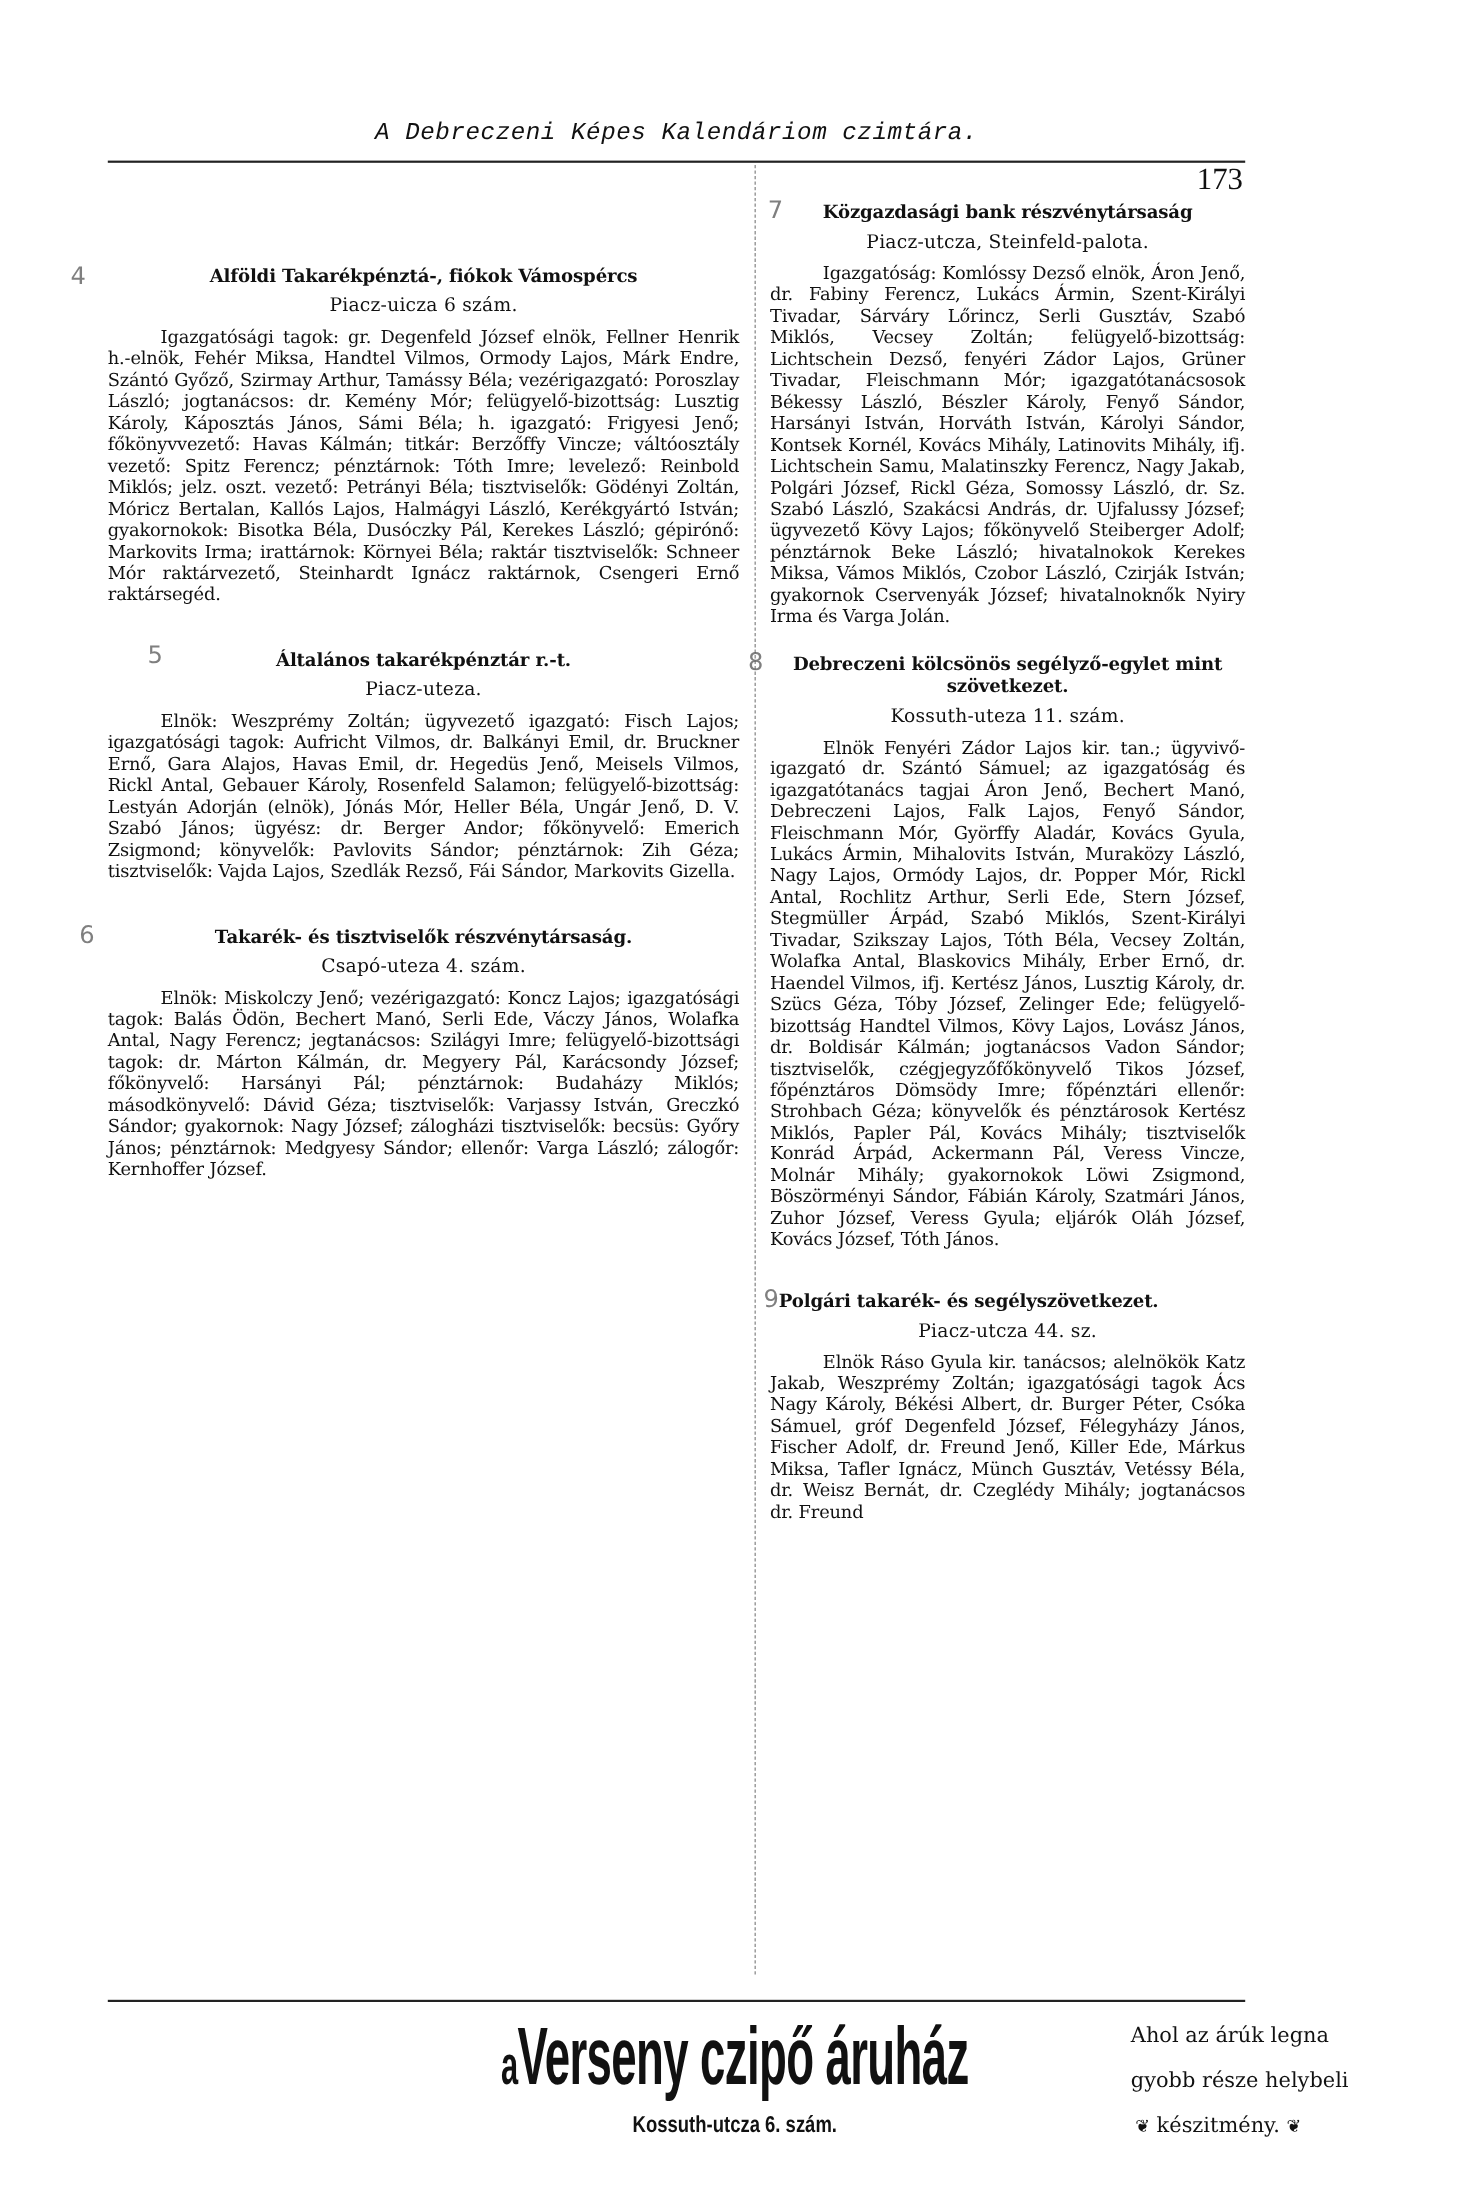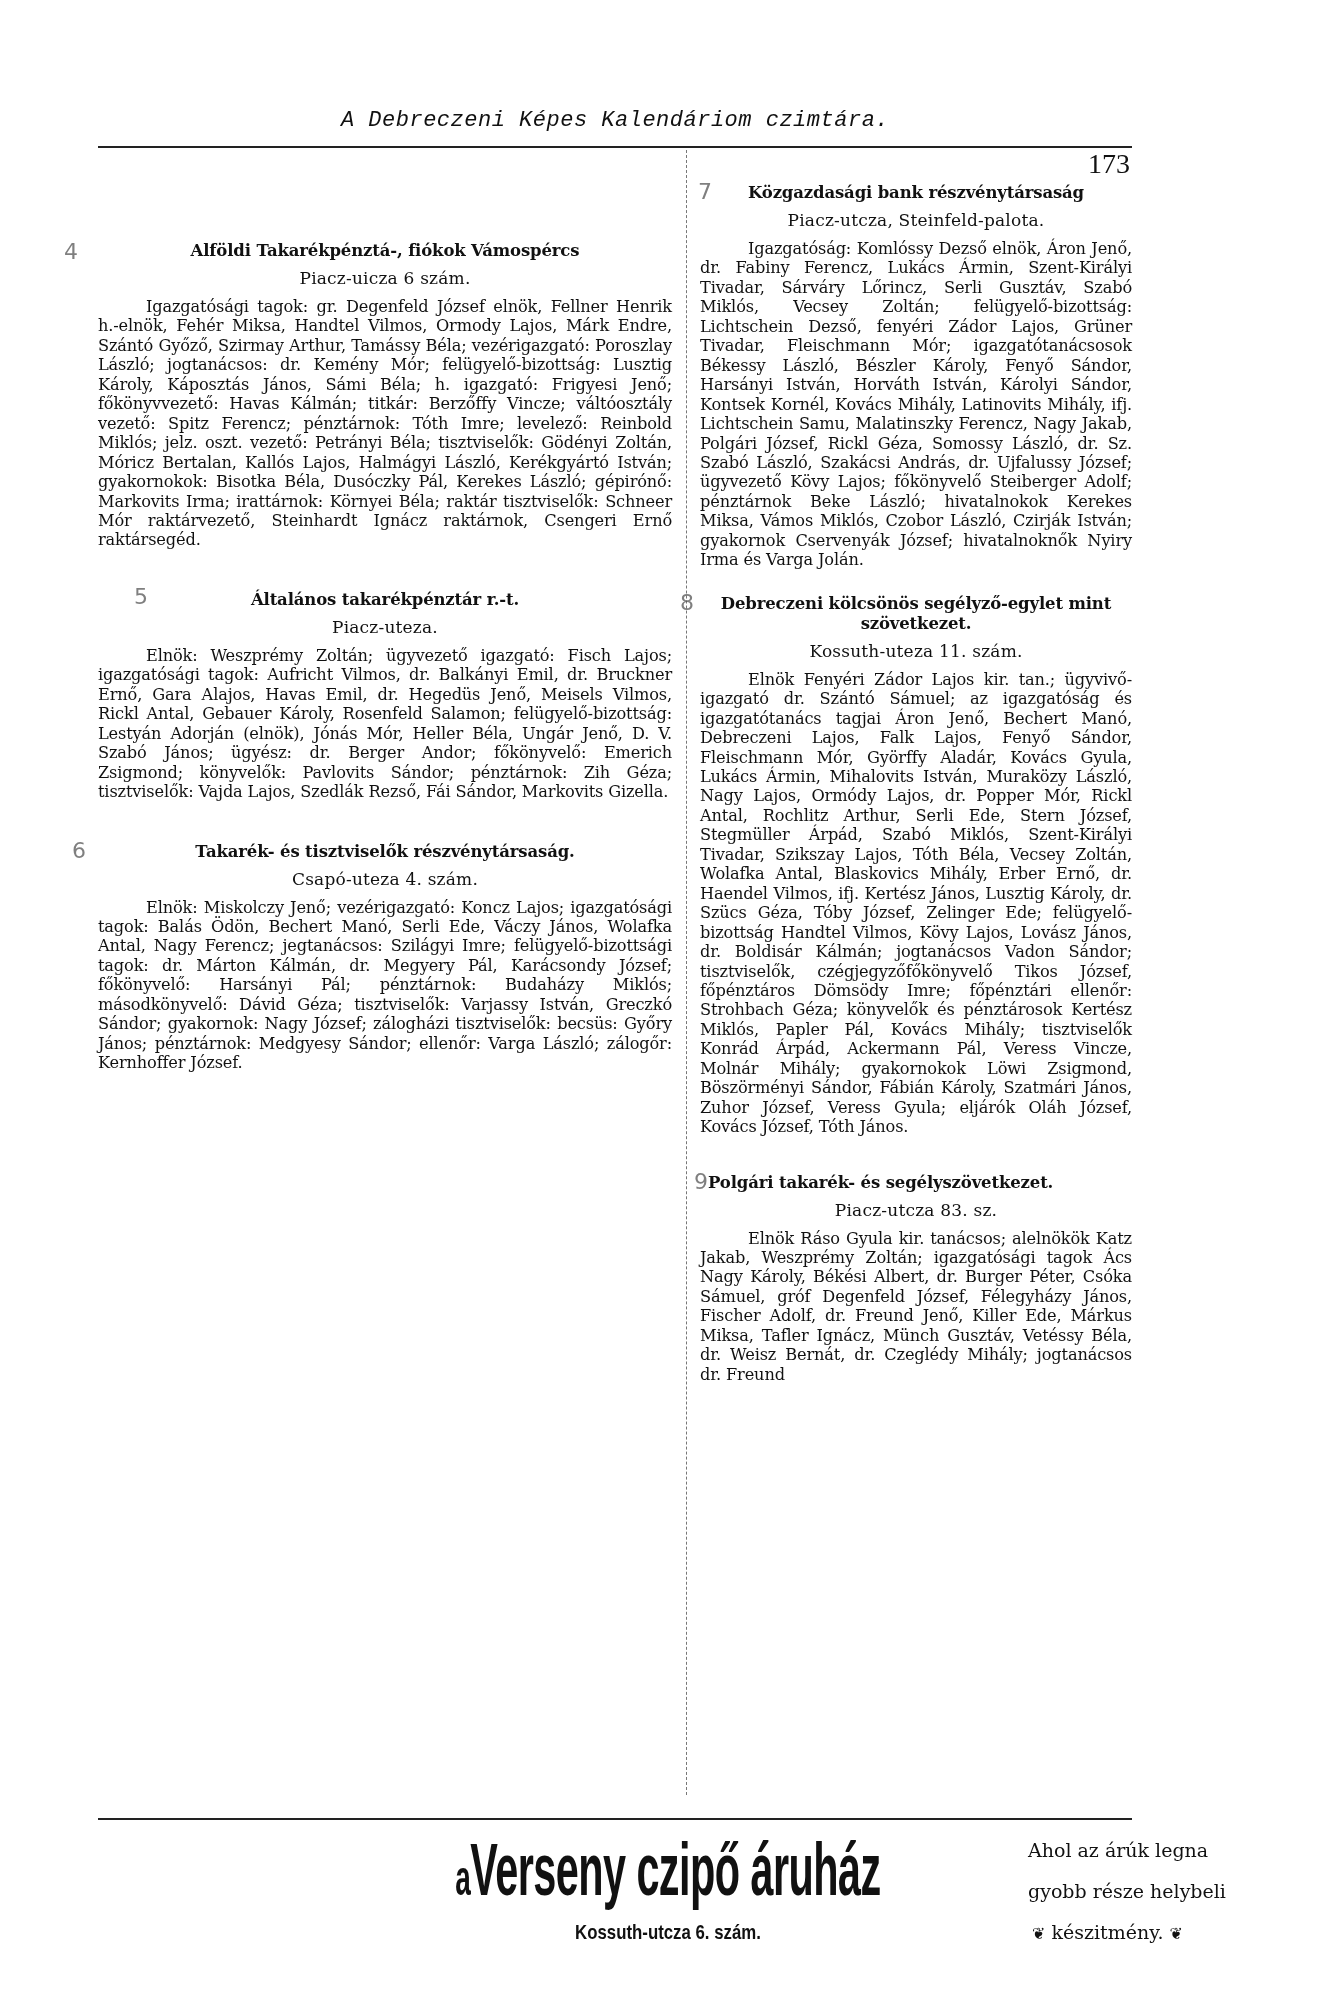--- a/index.html
+++ b/index.html
@@ -83,21 +83,21 @@
     <div>szövetkezet.</div>
   </div>
   <div class="section-sub">Kossuth-uteza 11. szám.</div>
   <p class="body indent">Elnök Fenyéri Zádor Lajos kir. tan.; ügyvivő-igazgató dr. Szántó Sámuel; az igazgatóság és igazgatótanács tagjai Áron Jenő, Bechert Manó, Debreczeni Lajos, Falk Lajos, Fenyő Sándor, Fleischmann Mór, Györffy Aladár, Kovács Gyula, Lukács Ármin, Mihalovits István, Muraközy László, Nagy Lajos, Ormódy Lajos, dr. Popper Mór, Rickl Antal, Rochlitz Arthur, Serli Ede, Stern József, Stegmüller Árpád, Szabó Miklós, Szent-Királyi Tivadar, Szikszay Lajos, Tóth Béla, Vecsey Zoltán, Wolafka Antal, Blaskovics Mihály, Erber Ernő, dr. Haendel Vilmos, ifj. Kertész János, Lusztig Károly, dr. Szücs Géza, Tóby József, Zelinger Ede; felügyelő-bizottság Handtel Vilmos, Kövy Lajos, Lovász János, dr. Boldisár Kálmán; jogtanácsos Vadon Sándor; tisztviselők, czégjegyzőfőkönyvelő Tikos József, főpénztáros Dömsödy Imre; főpénztári ellenőr: Strohbach Géza; könyvelők és pénztárosok Kertész Miklós, Papler Pál, Kovács Mihály; tisztviselők Konrád Árpád, Ackermann Pál, Veress Vincze, Molnár Mihály; gyakornokok Löwi Zsigmond, Böszörményi Sándor, Fábián Károly, Szatmári János, Zuhor József, Veress Gyula; eljárók Oláh József, Kovács József, Tóth János.</p>
 
   <div style="height:36px"></div>
   <div class="section-title" style="text-align:left; padding-left:8px;">
     <span class="hand-mark" style="left:-6px; top:-2px;">9</span>
     <span>Polgári takarék- és segélyszövetkezet.</span>
   </div>
-  <div class="section-sub">Piacz-utcza 83. sz.</div>
+  <div class="section-sub">Piacz-utcza 44. sz.</div>
   <p class="body indent">Elnök Ráso Gyula kir. tanácsos; alelnökök Katz Jakab, Weszprémy Zoltán; igazgatósági tagok Ács Nagy Károly, Békési Albert, dr. Burger Péter, Csóka Sámuel, gróf Degenfeld József, Félegyházy János, Fischer Adolf, dr. Freund Jenő, Killer Ede, Márkus Miksa, Tafler Ignácz, Münch Gusztáv, Vetéssy Béla, dr. Weisz Bernát, dr. Czeglédy Mihály; jogtanácsos dr. Freund</p>
 </div>
 
 <div class="rule rule-bottom"></div>
 
 <div class="ad">
   <div class="ad-center">
     <span class="ad-brand"><span class="small-a">a</span><span>Verseny czipő áruház</span></span>
     <span class="ad-address">Kossuth-utcza 6. szám.</span>
   </div>

